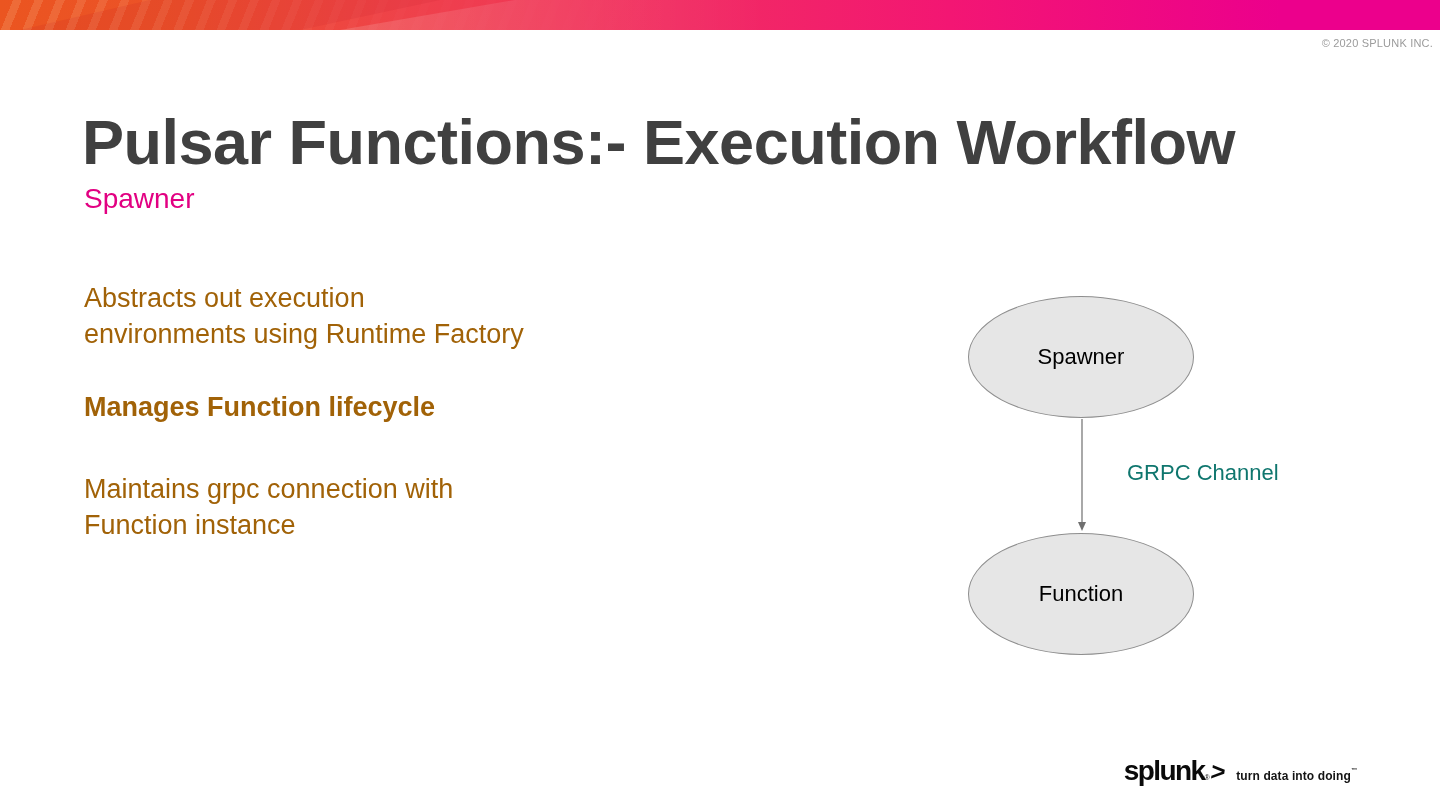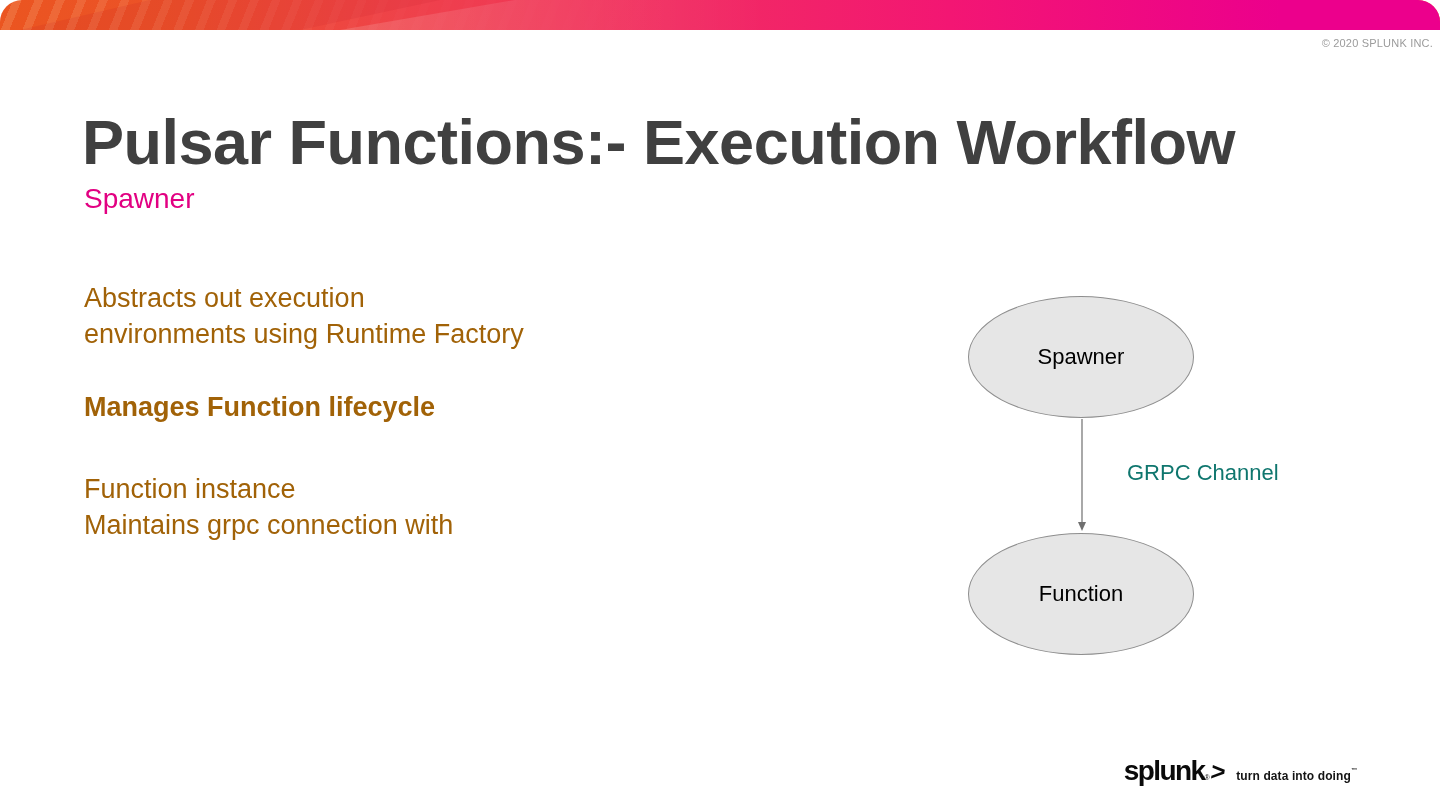--- a/index.html
+++ b/index.html
@@ -4,21 +4,20 @@
 <style>
   html, body { margin: 0; padding: 0; background: #ffffff; }
   .slide {
     position: relative;
     width: 1440px;
     height: 810px;
     background: #ffffff;
     overflow: hidden;
     font-family: "Liberation Sans", sans-serif;
     color: #000;
-    border-radius: 22px;
   }
 
   
   .banner {
     position: absolute;
     left: 0; top: 0;
     width: 1440px; height: 30px;
     background:
       linear-gradient(90deg,
         rgba(235,83,31,0) 0px,
@@ -173,22 +172,22 @@
 
   <div class="body-copy">
     <div class="para">
       <div class="body-line">Abstracts out execution</div>
       <div class="body-line">environments using Runtime Factory</div>
     </div>
     <div class="para gap-a">
       <div class="body-line">Manages Function lifecycle</div>
     </div>
     <div class="para gap-b">
+      <div class="body-line">Maintains grpc connection with</div>
       <div class="body-line">Function instance</div>
-      <div class="body-line">Maintains grpc connection with</div>
     </div>
   </div>
 
   <div class="node node-spawner">
     <span>Spawner</span>
   </div>
 
   <svg class="edge-arrow" viewBox="0 0 16 114" xmlns="http://www.w3.org/2000/svg">
     <line x1="8" y1="0" x2="8" y2="104" stroke="#6f6f6f" stroke-width="1.2"></line>
     <path d="M4 103 L12 103 L8 112 Z" fill="#6f6f6f"></path>

